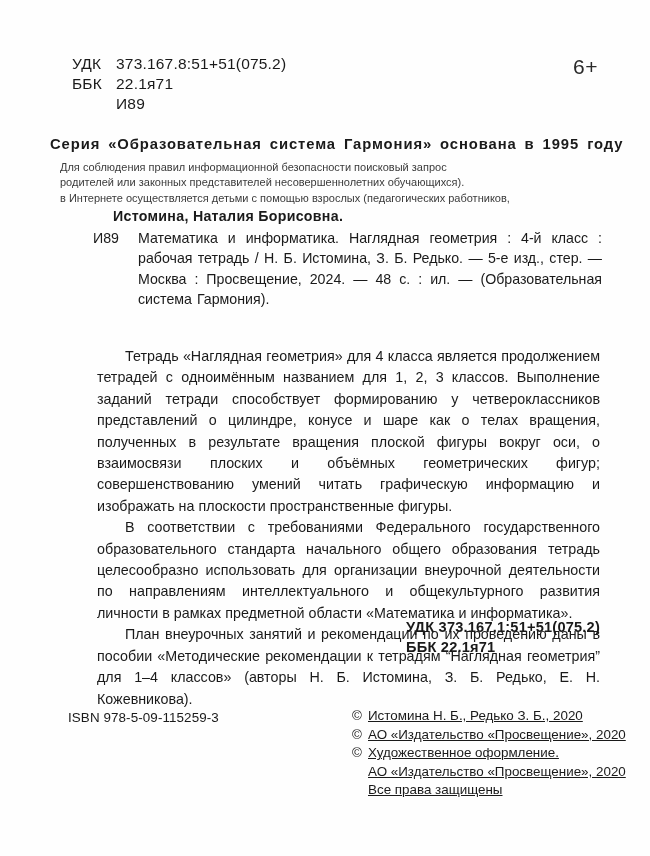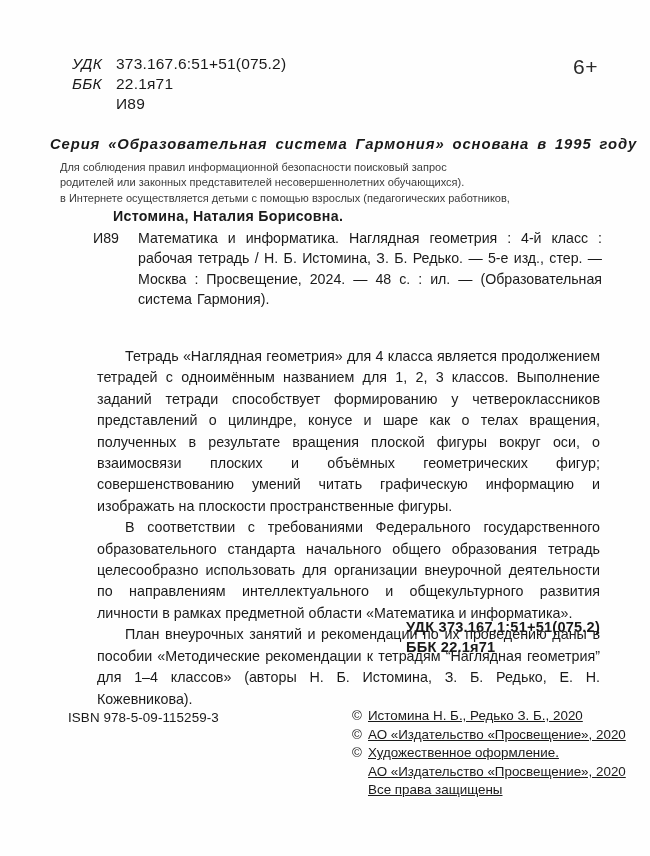--- a/index.html
+++ b/index.html
@@ -32,21 +32,20 @@
     line-height: 20px;
     letter-spacing: 0.2px;
     white-space: nowrap;
   }
   .udk-line {
     display: block;
   }
   .udk-key {
     display: inline-block;
     width: 44px;
-    font-style: italic;
   }
   .udk-ind {
     display: block;
     padding-left: 44px;
   }
 
   .age-mark {
     position: absolute;
     right: 52px;
     top: 55px;
@@ -55,21 +54,20 @@
     color: #2a2a2a;
   }
 
   
   .series-line {
     position: absolute;
     left: 50px;
     right: 44px;
     top: 136px;
     text-align: center;
-    font-style: italic;
     font-weight: bold;
     font-size: 14.8px;
     letter-spacing: 0.9px;
     word-spacing: 3px;
     white-space: nowrap;
   }
 
   
   .notice {
     position: absolute;
@@ -178,21 +176,21 @@
     display: block;
     padding-left: 16px;
   }
 </style>
 </head>
 <body>
 
 <div class="page">
 
   <div class="udk-block">
-    <span class="udk-line"><span class="udk-key">УДК</span><span>373.167.6:51+51(075.2)</span></span>
+    <span class="udk-line"><span class="udk-key">УДК</span><span>373.167.8:51+51(075.2)</span></span>
     <span class="udk-line"><span class="udk-key">ББК</span><span>22.1я71</span></span>
     <span class="udk-ind">И89</span>
   </div>
 
   <div class="age-mark">6+</div>
 
   <div class="series-line">Серия «Образовательная система Гармония» основана в 1995 году</div>
 
   <div class="notice">
     <span>Для соблюдения правил информационной безопасности поисковый запрос</span>

